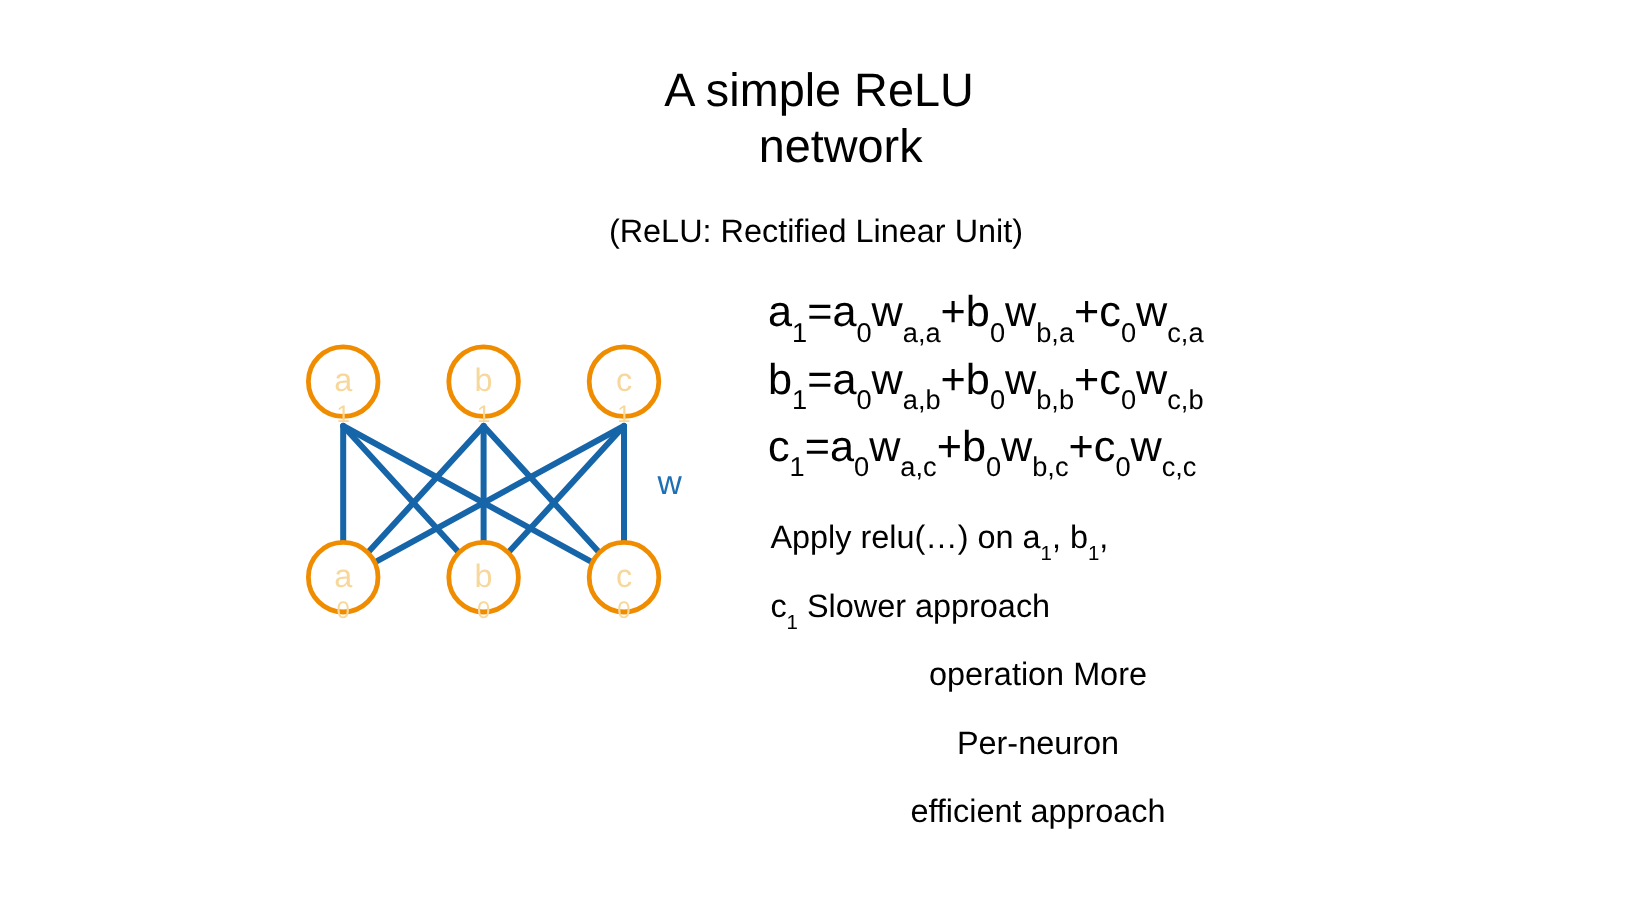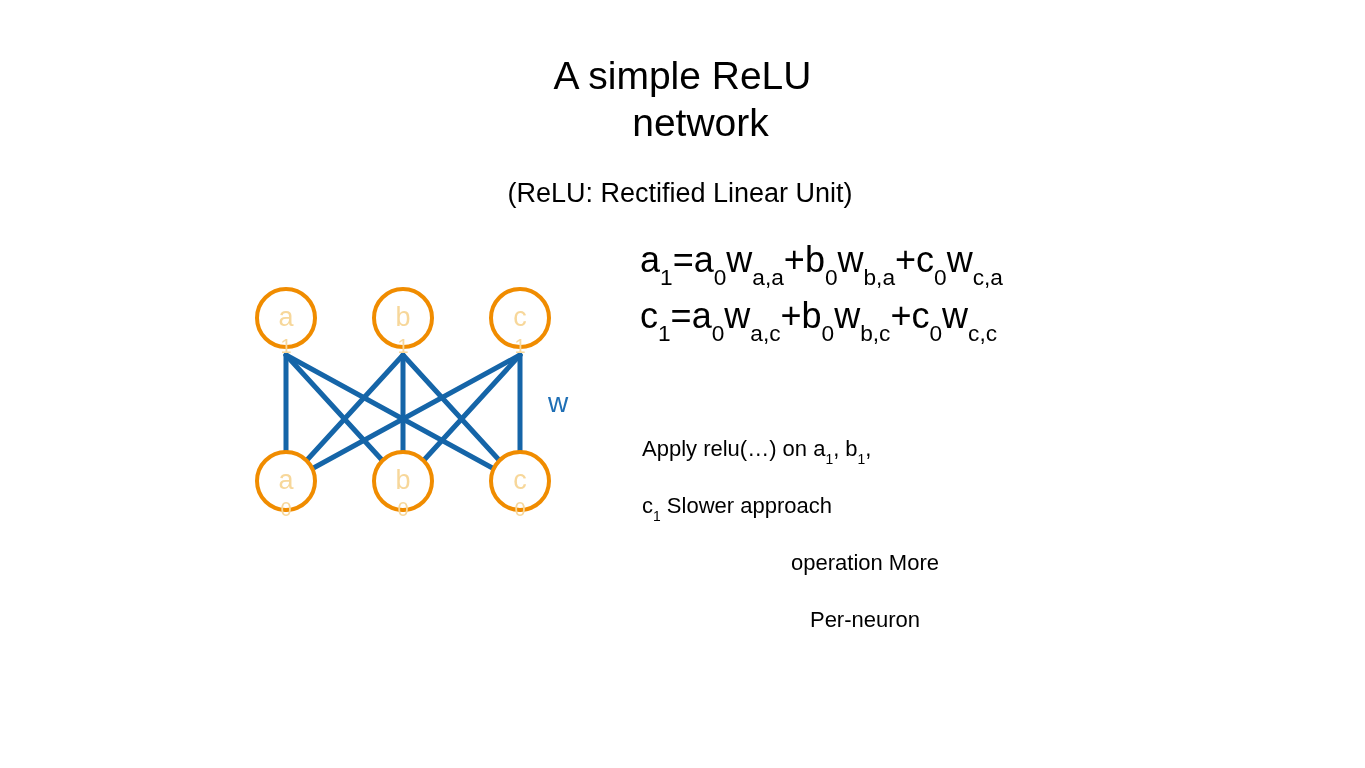--- a/index.html
+++ b/index.html
@@ -45,21 +45,21 @@
   
   .eqs{position:absolute;left:640px;top:232px;width:470px;}
   .eq{
     font-size:36px;line-height:56px;color:#000;white-space:nowrap;
     text-align:left;
   }
   .eq sub{font-size:0.63em;line-height:0;position:relative;bottom:-0.22em;}
 
   .body-text{
     position:absolute;left:600px;top:420px;width:530px;
-    text-align:center;font-size:22px;line-height:57px;color:#000;
+    text-align:center;font-size:27px;line-height:57px;color:#000;
   }
   .body-text .bline{display:block;white-space:nowrap;}
   .body-text sub{font-size:0.63em;line-height:0;position:relative;bottom:-0.22em;}
   .body-text .l1{text-align:left;padding-left:42px;}
   .body-text .l2{text-align:left;padding-left:42px;}
 </style>
 </head>
 <body>
 
 <div class="slide">
@@ -114,28 +114,32 @@
 
     <div class="wlabel" style="left:328px;top:124px;">w</div>
   </div>
 
   <div class="eqs">
 
     <div class="eq">
       <span>a</span><sub>1</sub>=<span>a</span><sub>0</sub><span>w</span><sub>a,a</sub>+<span>b</span><sub>0</sub><span>w</span><sub>b,a</sub>+<span>c</span><sub>0</sub><span>w</span><sub>c,a</sub>
     </div>
 
+    <div class="eq">
+      <span>b</span><sub>1</sub>=<span>a</span><sub>0</sub><span>w</span><sub>a,b</sub>+<span>b</span><sub>0</sub><span>w</span><sub>b,b</sub>+<span>c</span><sub>0</sub><span>w</span><sub>c,b</sub>
+    </div>
 
     <div class="eq">
       <span>c</span><sub>1</sub>=<span>a</span><sub>0</sub><span>w</span><sub>a,c</sub>+<span>b</span><sub>0</sub><span>w</span><sub>b,c</sub>+<span>c</span><sub>0</sub><span>w</span><sub>c,c</sub>
     </div>
   </div>
 
   <div class="body-text">
     <span class="bline l1"><span>Apply relu(…) on a</span><sub>1</sub><span>, b</span><sub>1</sub><span>,</span></span>
 
     <span class="bline l2"><span>c</span><sub>1</sub><span>  Slower approach</span></span>
 
     <span class="bline">operation  More</span>
     <span class="bline">Per-neuron</span>
+    <span class="bline">efficient approach</span>
   </div>
 
 </div>
 
 </body></html>

